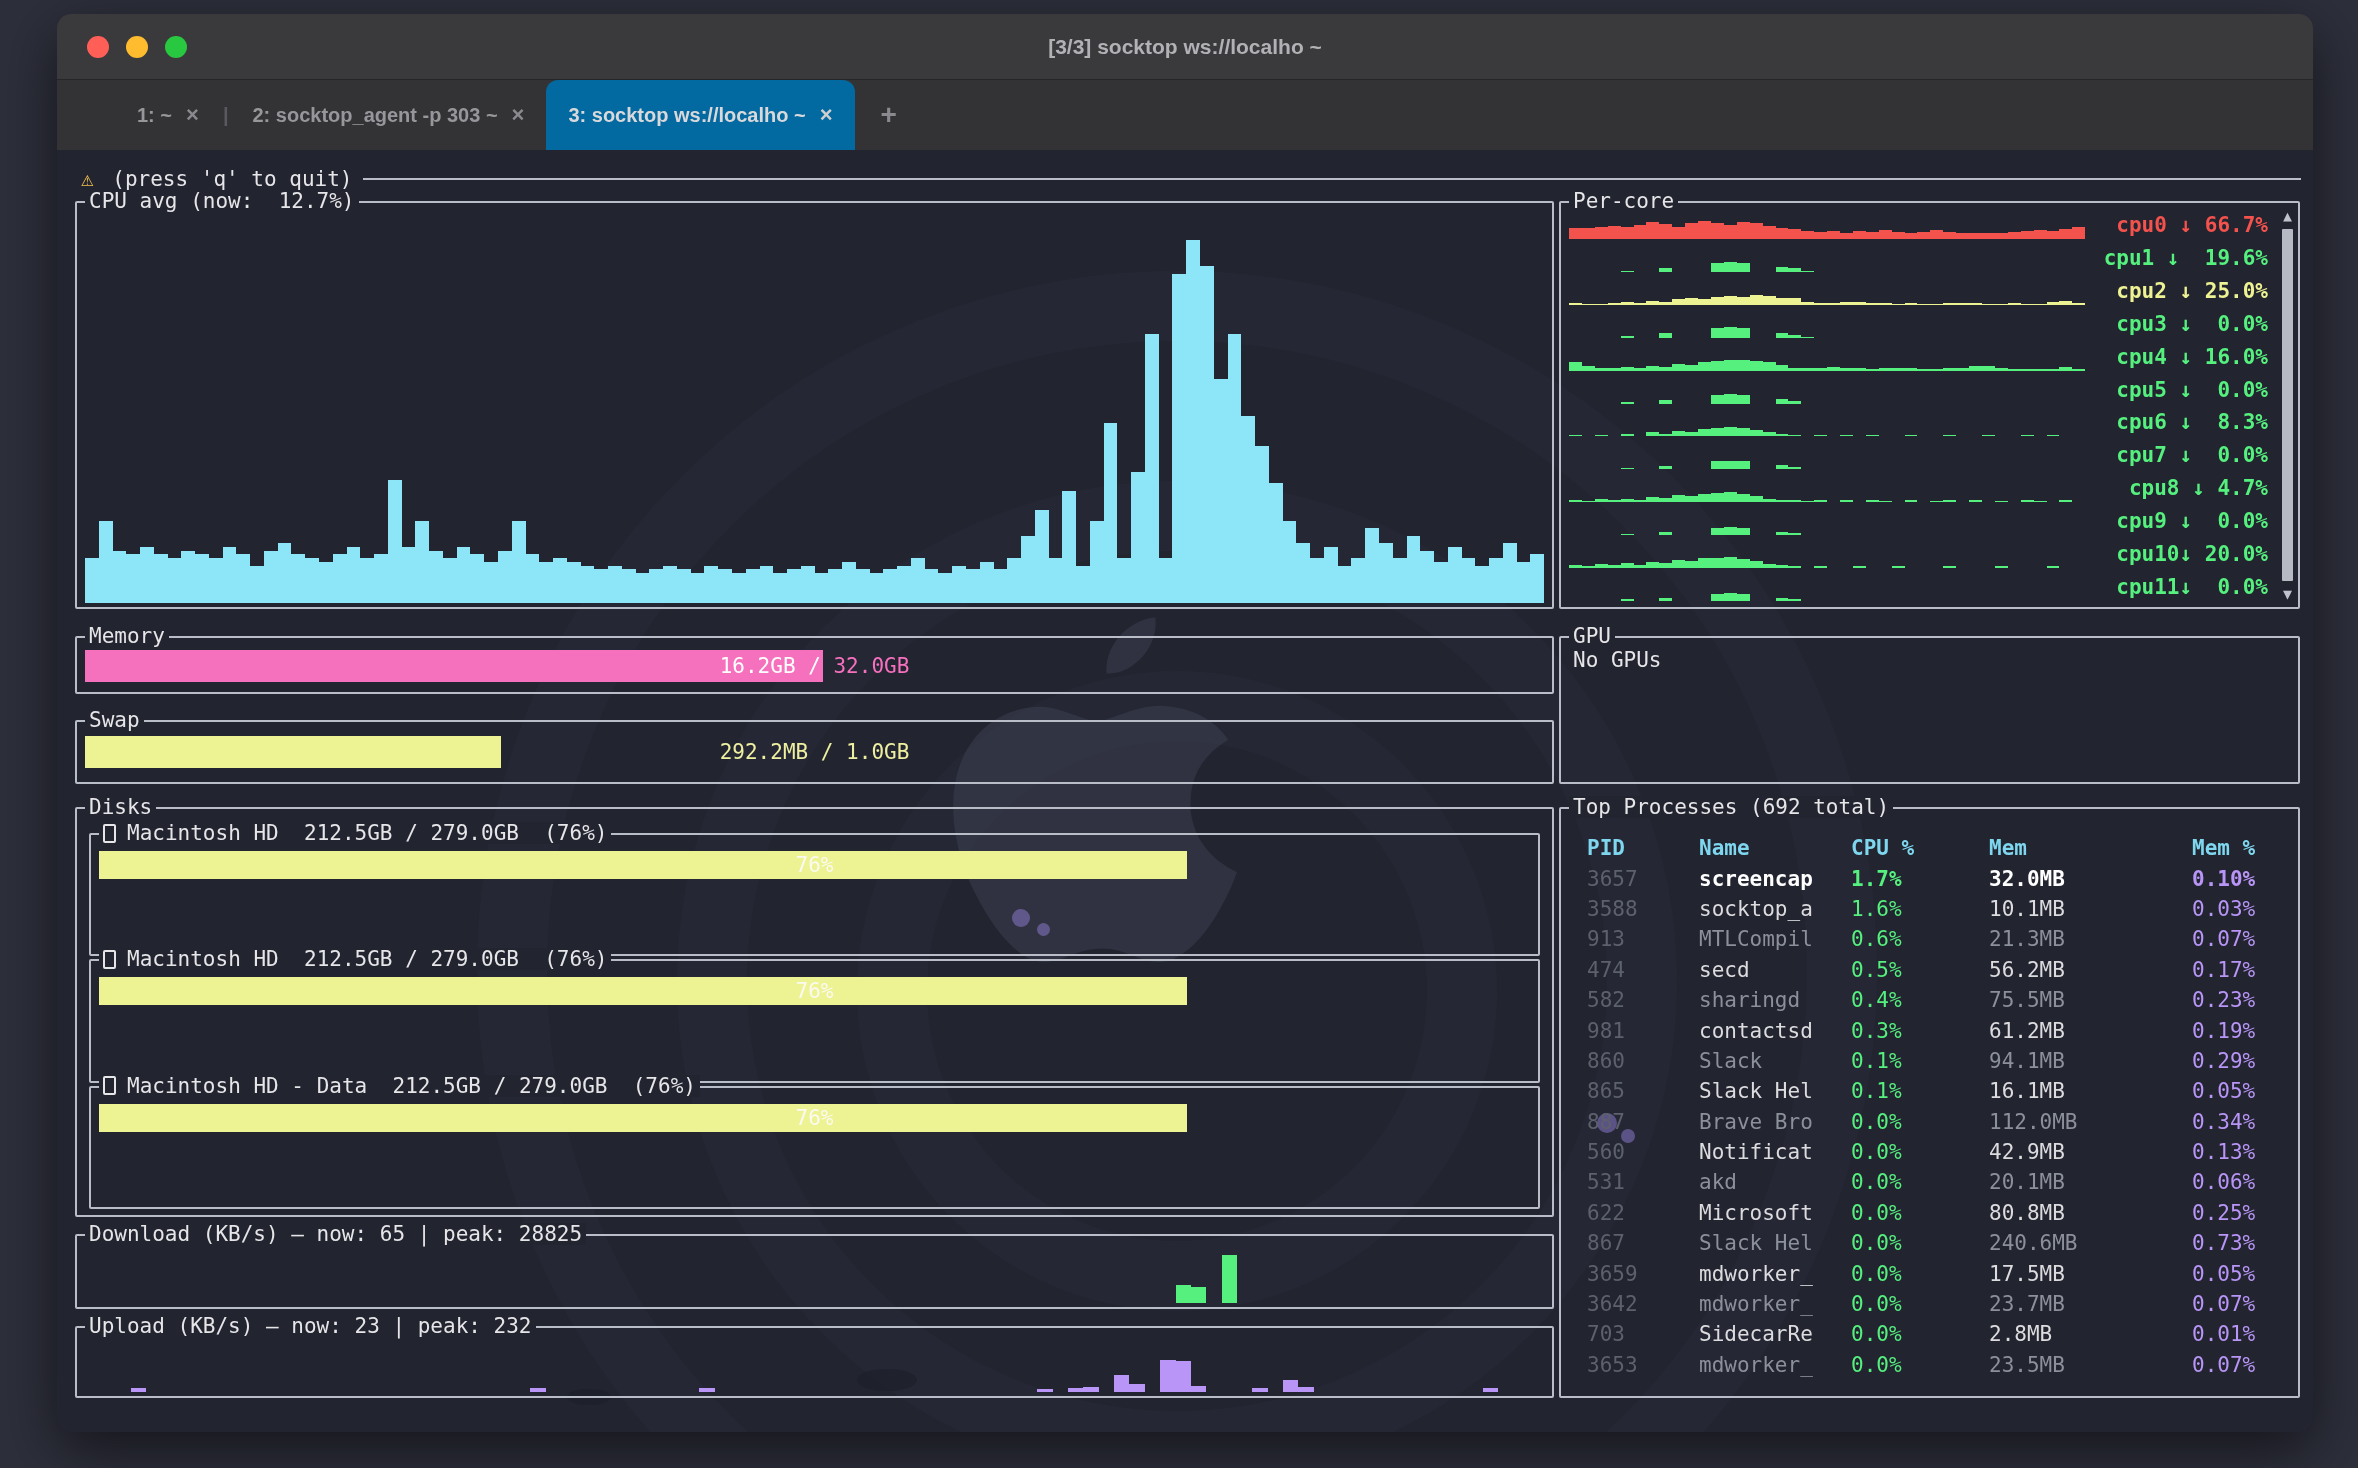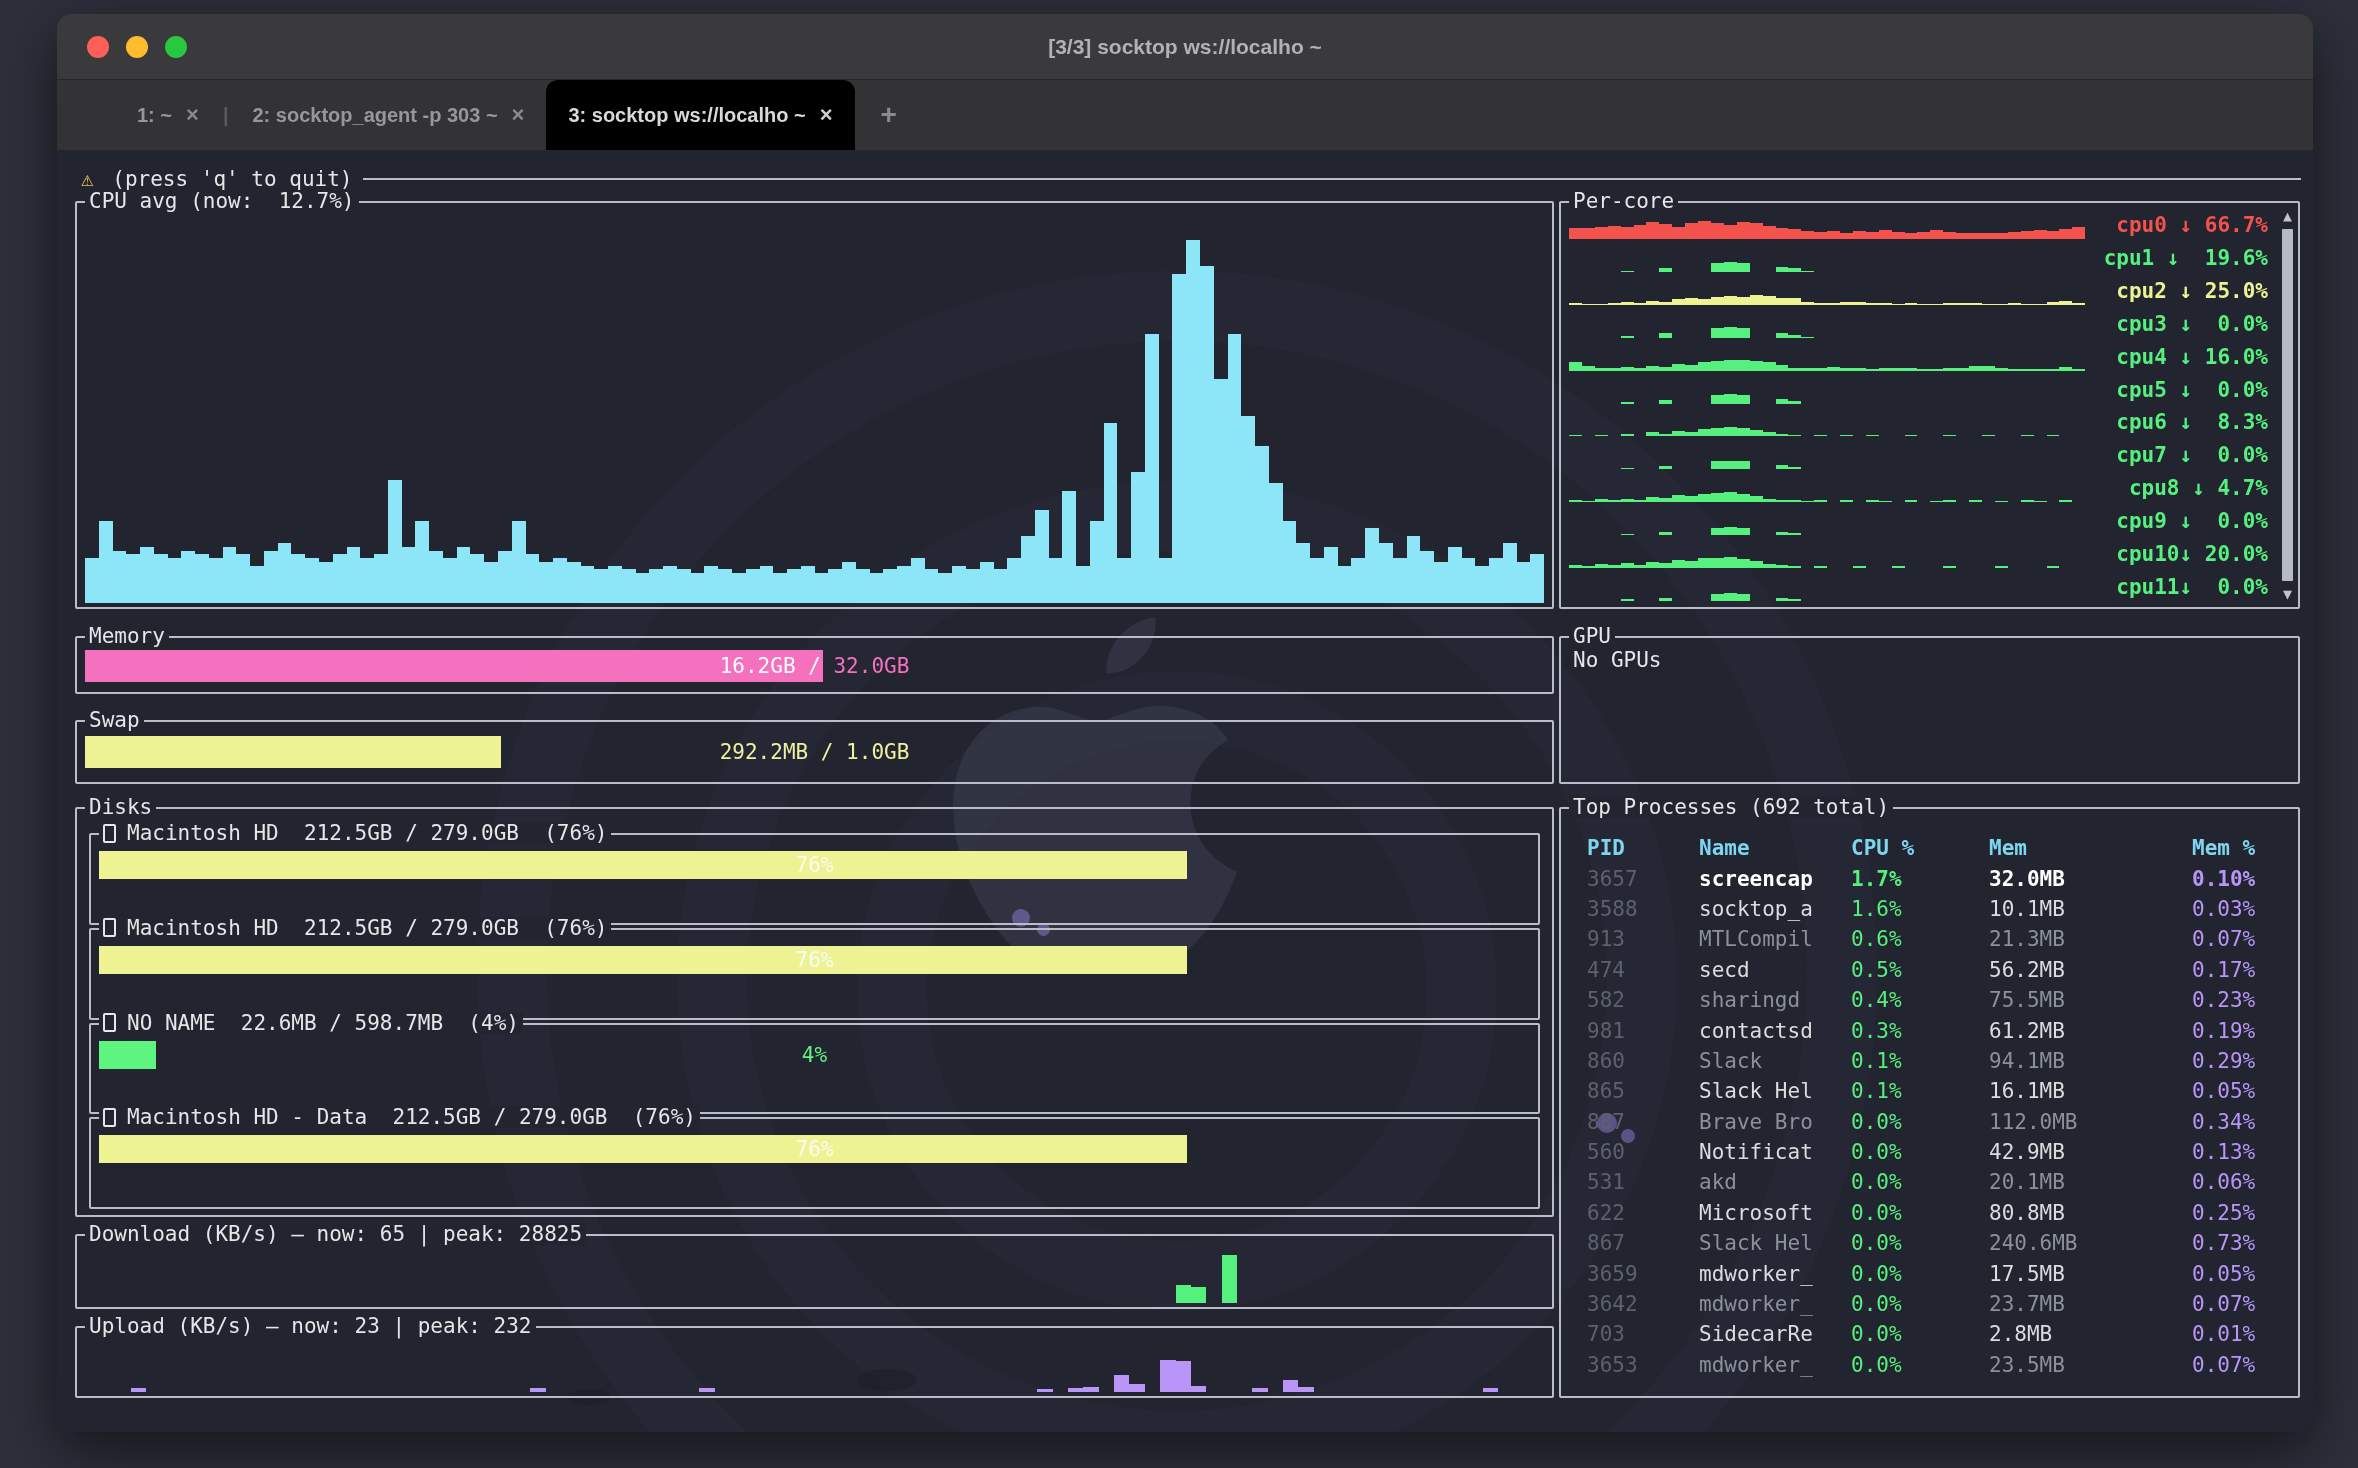--- a/index.html
+++ b/index.html
@@ -17,21 +17,21 @@
   .light { width:22px; height:22px; border-radius:50%; }
   .light.red{ background:#ff5f57; } .light.yel{ background:#febc2e; } .light.grn{ background:#28c840; }
   .wtitle { flex:1; text-align:center; color:#b2b2b6; font-family:"Liberation Sans",sans-serif;
             font-weight:bold; font-size:21px; }
 
   
   .tabbar { height:70px; background:#333336; display:flex; align-items:stretch; padding-left:58px;
             font-family:"Liberation Sans",sans-serif; font-weight:bold; font-size:20px; color:#97979b; }
   .tab { display:flex; align-items:center; gap:14px; padding:0 22px; white-space:pre; }
   .tab .close { color:#8a8a8e; font-size:22px; }
-  .tab.active { background:#000000; border-radius:12px 12px 0 0; color:#d9d9db; }
+  .tab.active { background:#0369a1; border-radius:12px 12px 0 0; color:#d9d9db; }
   .tab.active .close { color:#cfcfcf; }
   .tabsep { align-self:center; color:#5a5a5e; padding:0 2px; }
   .newtab { align-self:center; color:#8a8a8e; font-size:28px; padding:0 26px; }
 
   
   .terminal { position:absolute; left:0; top:137px; width:100%; height:1281px;
               background:#222430; color:#e6e6e9; font-size:21px; }
   .wall { position:absolute; inset:0; overflow:hidden; pointer-events:none; }
   .ring { position:absolute; border-radius:50%; border:70px solid rgba(150,155,185,.035); }
   .apple { position:absolute; opacity:.5; }
@@ -859,27 +859,20 @@
               </div>
             </div>
             <div class="disk">
               <div class="ptitle"><span class="diskicon"></span><span>Macintosh HD  212.5GB / 279.0GB  (76%)</span></div>
               <div class="gauge">
                 <div class="gfill" style="width: 76%; background: rgb(237, 242, 146);"></div>
                 <div class="glabel" style="color: rgb(250, 250, 242);">76%</div>
               </div>
             </div>
             <div class="disk">
-              <div class="ptitle"><span class="diskicon"></span><span>NO NAME  22.6MB / 598.7MB  (4%)</span></div>
-              <div class="gauge">
-                <div class="gfill" style="width: 4%; background: rgb(93, 245, 127);"></div>
-                <div class="glabel" style="color: rgb(93, 245, 127);">4%</div>
-              </div>
-            </div>
-            <div class="disk">
               <div class="ptitle"><span class="diskicon"></span><span>Macintosh HD - Data  212.5GB / 279.0GB  (76%)</span></div>
               <div class="gauge">
                 <div class="gfill" style="width: 76%; background: rgb(237, 242, 146);"></div>
                 <div class="glabel" style="color: rgb(250, 250, 242);">76%</div>
               </div>
             </div>
           </div>
       </div>
 
       <div class="panel" id="p-down">

